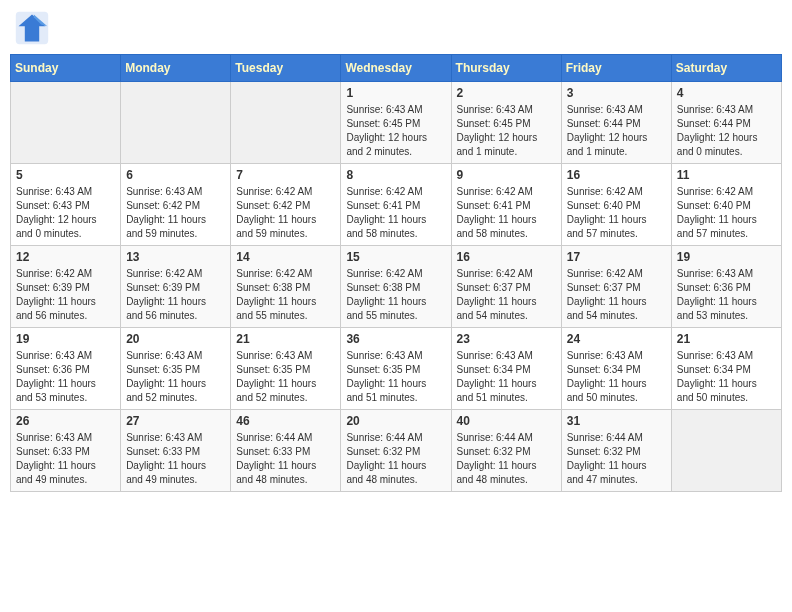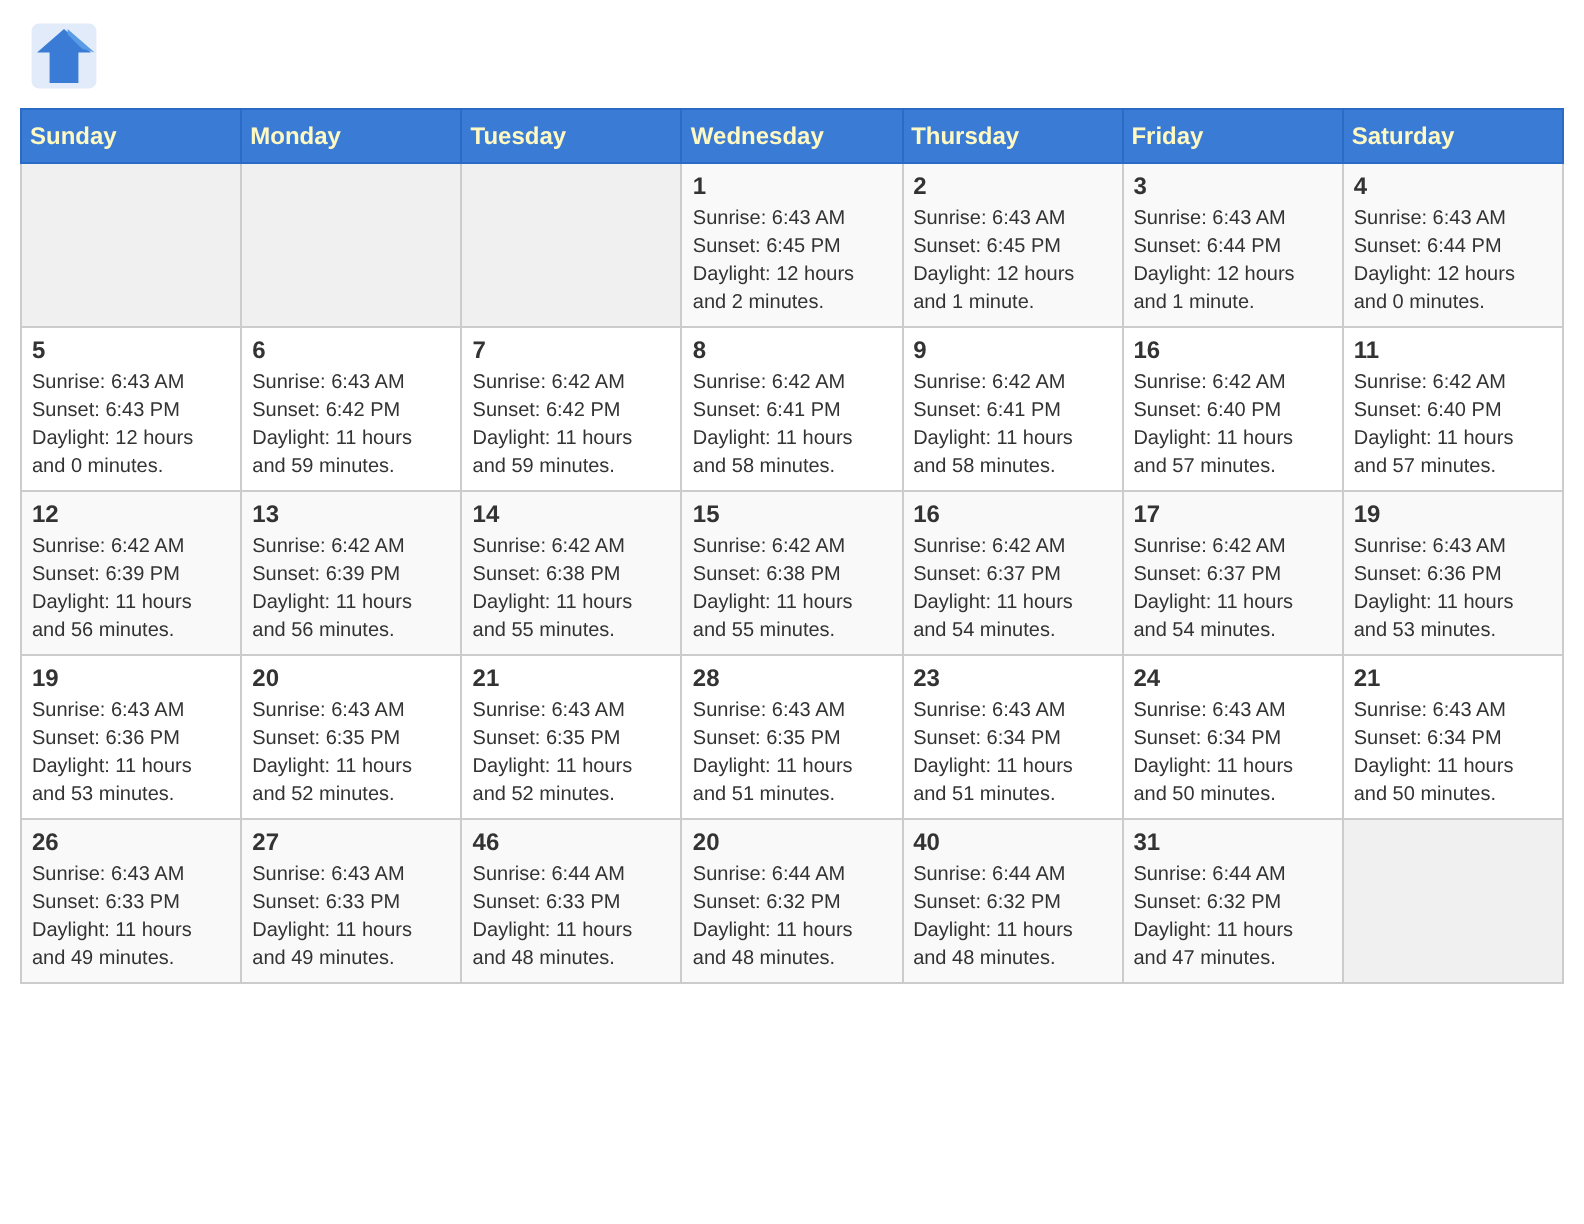--- a/index.html
+++ b/index.html
@@ -259,21 +259,21 @@
 Sunset: 6:35 PM
 Daylight: 11 hours and 52 minutes.</div>
         </td>
         <td>
           <div class="day-num">21</div>
           <div class="day-info">Sunrise: 6:43 AM
 Sunset: 6:35 PM
 Daylight: 11 hours and 52 minutes.</div>
         </td>
         <td>
-          <div class="day-num">28</div>
+          <div class="day-num">36</div>
           <div class="day-info">Sunrise: 6:43 AM
 Sunset: 6:35 PM
 Daylight: 11 hours and 51 minutes.</div>
         </td>
         <td>
           <div class="day-num">23</div>
           <div class="day-info">Sunrise: 6:43 AM
 Sunset: 6:34 PM
 Daylight: 11 hours and 51 minutes.</div>
         </td>

